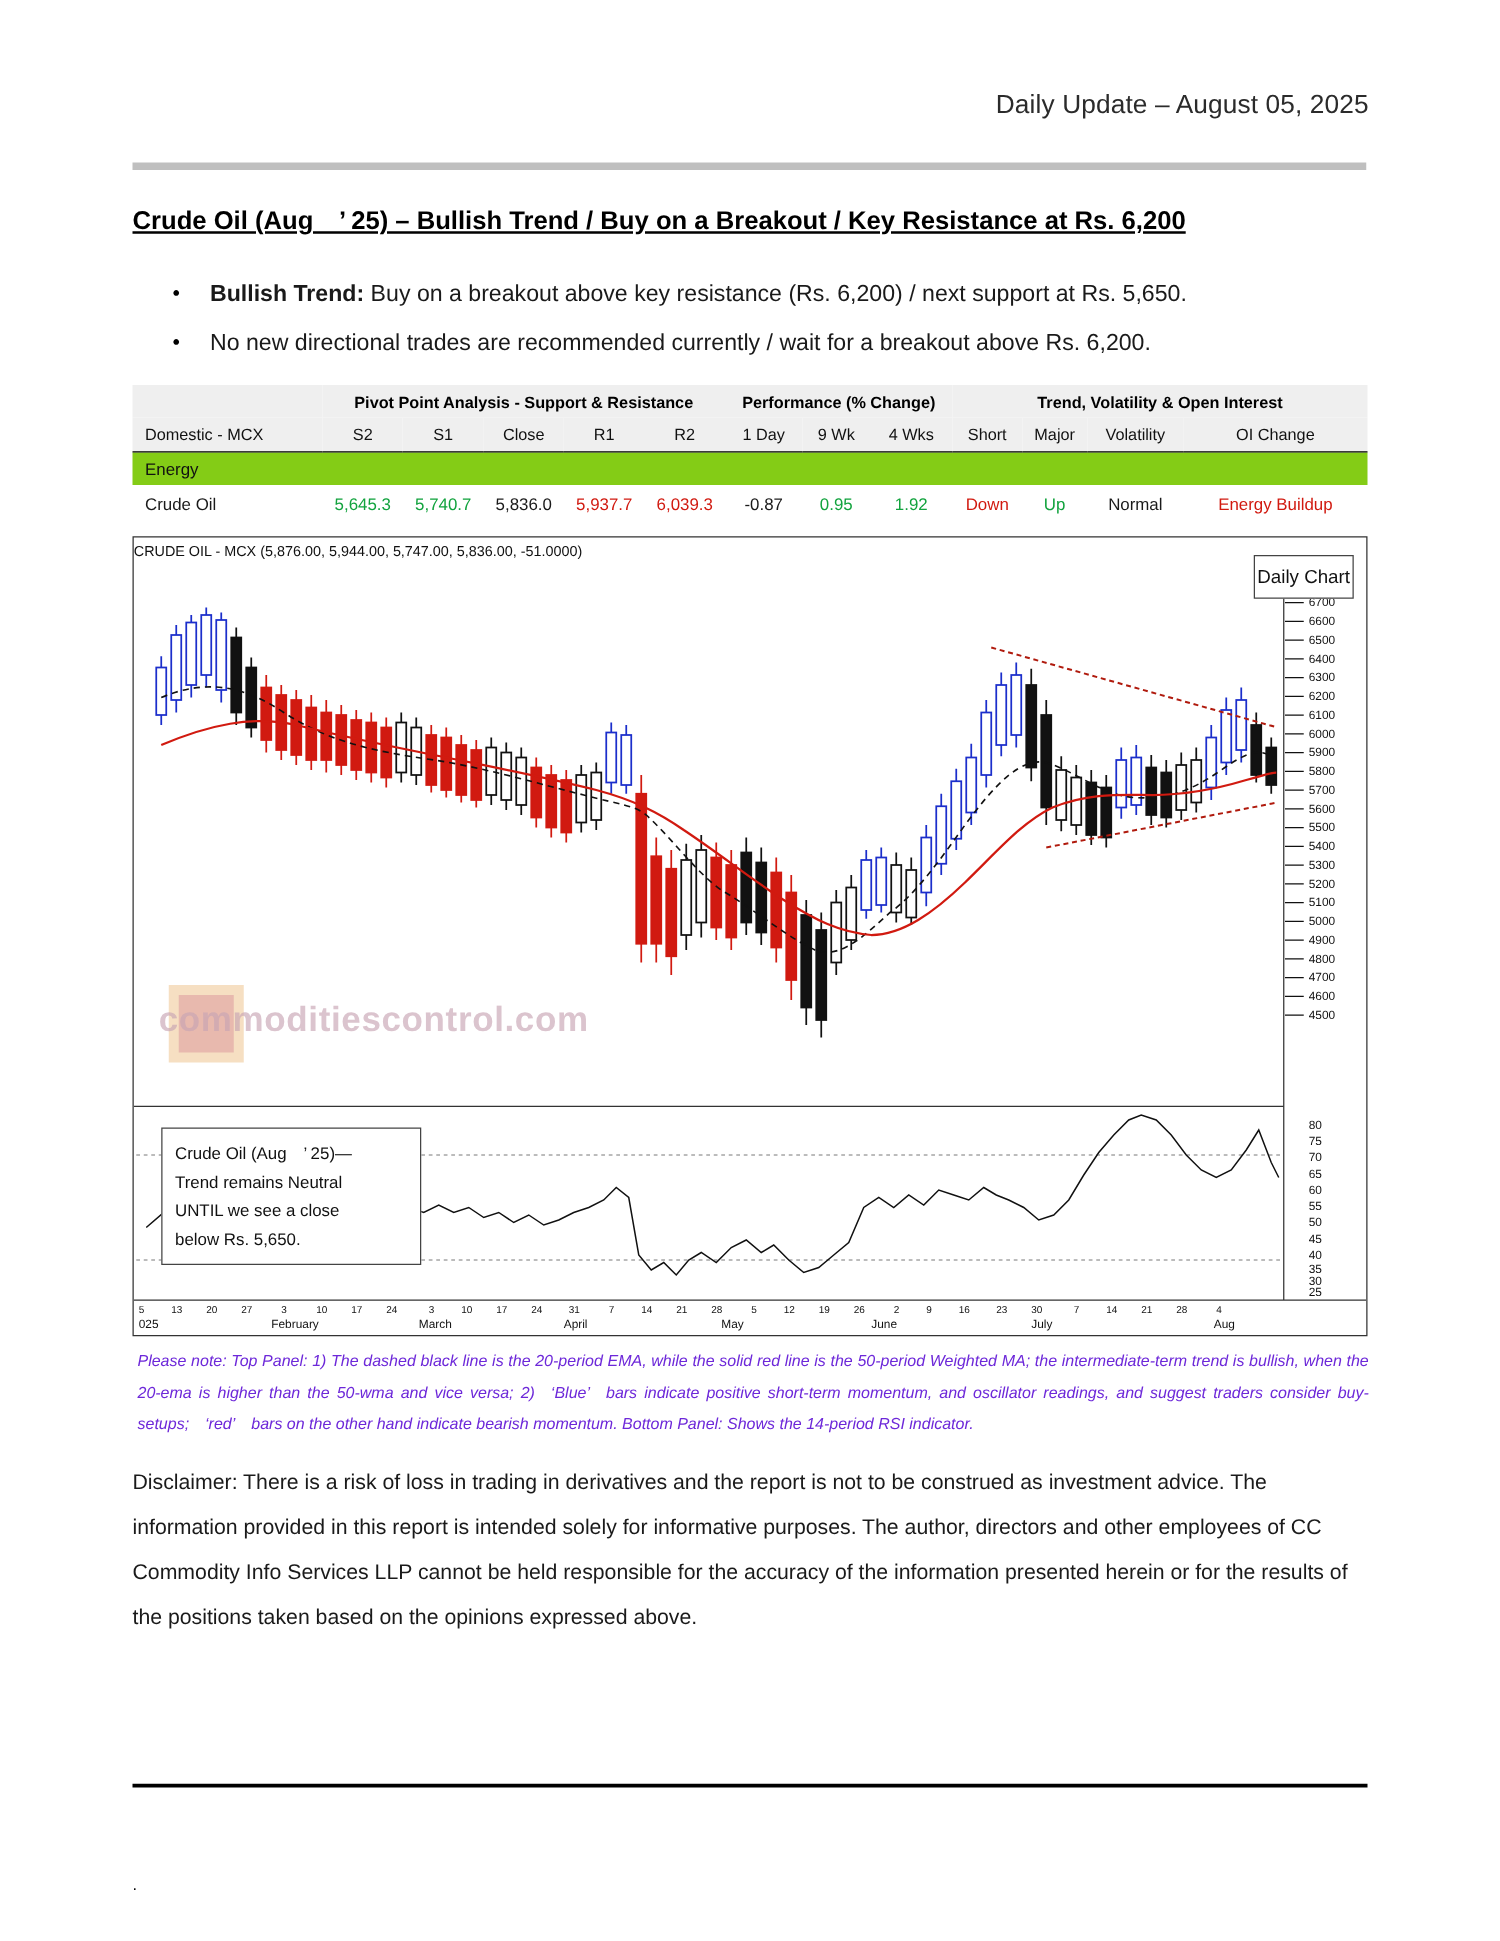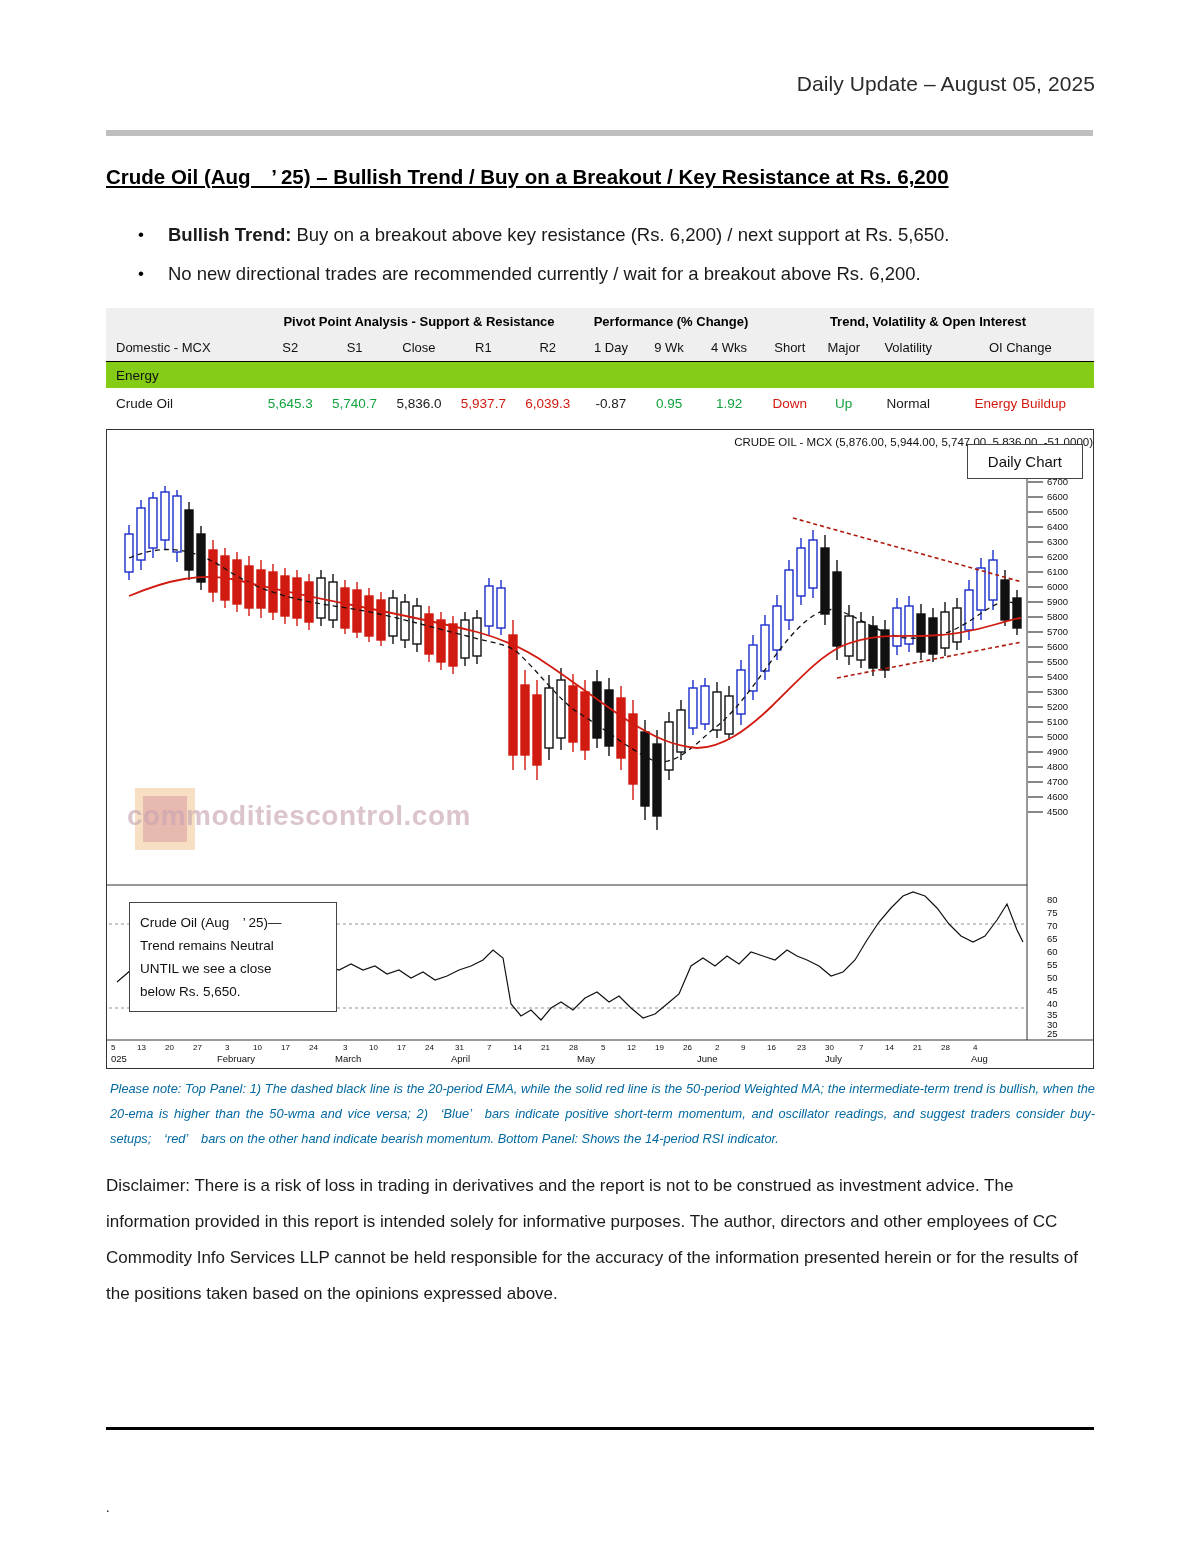--- a/index.html
+++ b/index.html
@@ -136,32 +136,32 @@
     border: 1px solid #333;
     background: #fff;
     box-sizing: border-box;
     overflow: hidden;
   }
   .chart-title {
     position: absolute;
     top: 6px;
     left: 0;
     width: 100%;
-    text-align: right;
+    text-align: left;
     font-size: 11.5px;
     font-family: "Liberation Sans", sans-serif;
     color: #111;
   }
   .daily-chart-label {
     position: absolute;
     top: 14px;
     right: 10px;
     border: 1px solid #444;
     background: #fff;
-    padding: 8px 20px;
+    padding: 8px 2px;
     font-size: 15px;
     color: #111;
     z-index: 6;
   }
   .note-box {
     position: absolute;
     left: 22px;
     top: 472px;
     width: 186px;
     border: 1px solid #444;
@@ -204,21 +204,21 @@
   svg.chartsvg { position: absolute; top: 0; left: 0; }
 
   .footnote {
     position: absolute;
     top: 1076px;
     left: 110px;
     width: 985px;
     font-size: 12.8px;
     font-style: italic;
     line-height: 25px;
-    color: #0369a1;
+    color: #6d28d9;
     text-align: justify;
   }
   .disclaimer {
     position: absolute;
     top: 1168px;
     left: 106px;
     width: 990px;
     font-size: 17px;
     line-height: 36px;
     color: #1a1a1a;

